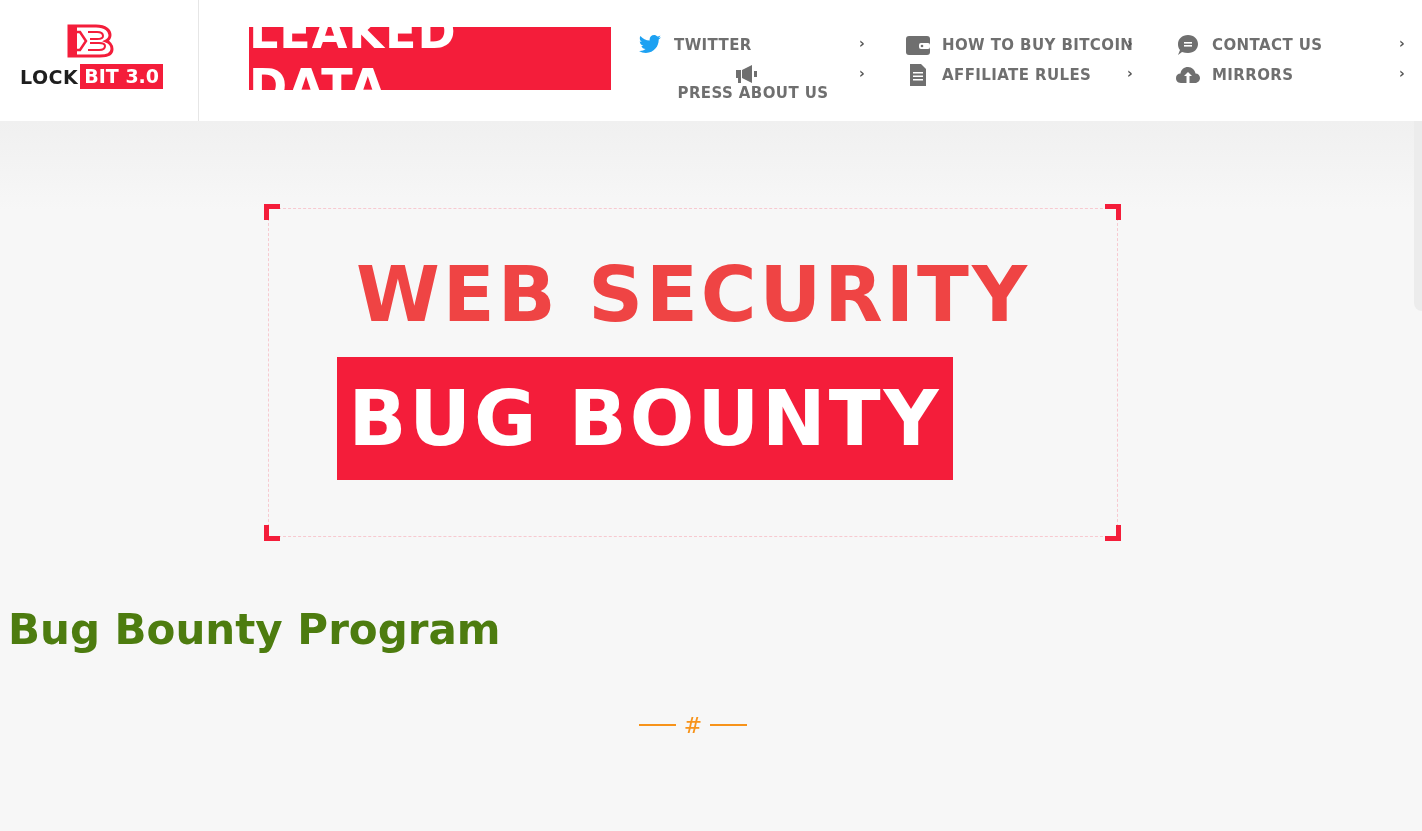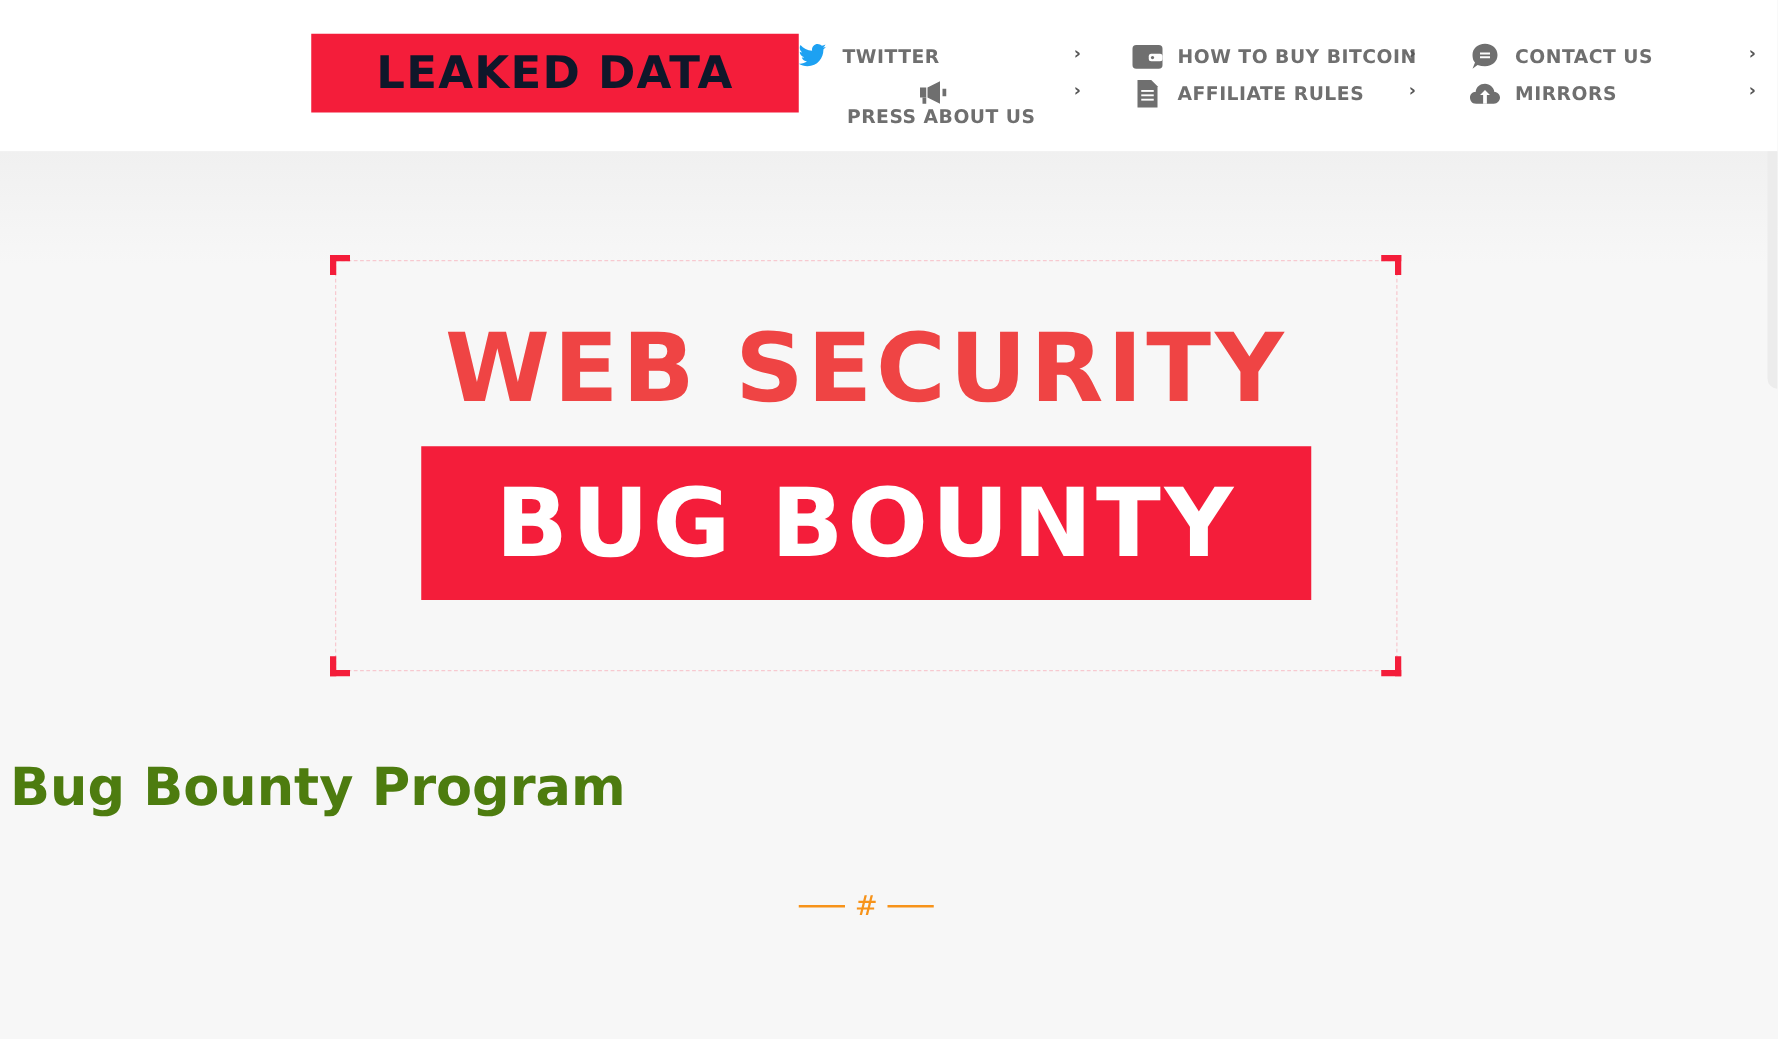--- a/index.html
+++ b/index.html
@@ -22,23 +22,23 @@
   .logo-text {
     position: absolute; left: 20px; top: 64px; height: 25px;
     display: flex; align-items: center;
     font-family: "DejaVu Sans", sans-serif; font-weight: bold; font-size: 19px;
     letter-spacing: 0.5px;
   }
   .logo-lock { color: #1e1e1e; padding-right: 2px; }
   .logo-bit { background: #f41d3a; color: #fff; padding: 0 4px; height: 25px; line-height: 25px; letter-spacing: 0; }
 
   .leaked-btn {
-    position: absolute; left: 249px; top: 27px; width: 390px; height: 63px;
-    background: #f41d3a; color: #0f172a;
-    font-family: "DejaVu Sans", sans-serif; font-weight: bold; font-size: 36px;
+    position: absolute; left: 249px; top: 27px; width: 362px; height: 63px;
+    background: #f41d3a; color: #ffffff;
+    font-family: "DejaVu Sans", sans-serif; font-weight: bold; font-size: 46px;
     display: flex; align-items: center; justify-content: center;
     letter-spacing: 1px; text-decoration: none; cursor: pointer;
   }
 
   .nav-item {
     position: absolute; height: 22px; display: flex; align-items: center;
     color: #6f6f6f; font-family: "DejaVu Sans", sans-serif; font-weight: bold;
     font-size: 15px; letter-spacing: 0.4px; cursor: pointer;
   }
   .nav-item .ico { width: 26px; height: 22px; display: flex; align-items: center; justify-content: center; margin-right: 11px; }
@@ -58,21 +58,21 @@
   .c-tr { left: 1105px; top: 204px; border-width: 5px 5px 0 0; }
   .c-bl { left: 264px; top: 525px; border-width: 0 0 5px 5px; }
   .c-br { left: 1105px; top: 525px; border-width: 0 5px 5px 0; }
 
   .hero-title {
     position: absolute; left: 268px; top: 252px; width: 850px; text-align: center;
     font-family: "DejaVu Sans", sans-serif; font-weight: bold; font-size: 76px;
     color: #ef4444; letter-spacing: 3px; line-height: 86px;
   }
   .hero-banner {
-    position: absolute; left: 337px; top: 357px; width: 712px; height: 123px;
+    position: absolute; left: 337px; top: 357px; width: 616px; height: 123px;
     background: #f41d3a; color: #fff;
     font-family: "DejaVu Sans", sans-serif; font-weight: bold; font-size: 76px;
     display: flex; align-items: center; justify-content: center; letter-spacing: 3px;
   }
 
   .section-title {
     position: absolute; left: 8px; top: 600px; width: 1386px; 
     font-family: "DejaVu Sans", sans-serif; font-size: 42px; color: #4d7c0f; line-height: 60px;
   }
   .divider {
@@ -90,20 +90,33 @@
 
   .scroll-hint {
     position: absolute; left: 1414px; top: 121px; width: 8px; height: 190px;
     background: #ececec; border-bottom-left-radius: 8px;
   }
 </style>
 </head>
 <body>
 
 <div class="header">
+  <div class="logo-cell">
+    <svg class="logo-icon" viewBox="0 0 48 34">
+      <path d="M3 2 H30 C40 2 44 7 44 11 C44 14 42 16 40 17 C43 18 46 21 46 25 C46 30 41 32 34 32 H3 Z" fill="none" stroke="#f41d3a" stroke-width="3"></path>
+      <path d="M3 8 L14 8 L20 17 L14 26 L3 26" fill="none" stroke="#f41d3a" stroke-width="2.5"></path>
+      <path d="M22 8 H31 C36 8 37 10 37 12 C37 14 35 15 31 15 H24" fill="none" stroke="#f41d3a" stroke-width="2"></path>
+      <path d="M22 26 H33 C38 26 39 24 39 22 C39 20 37 19 33 19 H24" fill="none" stroke="#f41d3a" stroke-width="2"></path>
+      <rect x="3" y="2" width="8" height="30" fill="#f41d3a"></rect>
+    </svg>
+    <div class="logo-text">
+      <span class="logo-lock">LOCK</span>
+      <span class="logo-bit">BIT 3.0</span>
+    </div>
+  </div>
 
   <a class="leaked-btn">LEAKED DATA</a>
 
   <div class="nav-item" style="left:637px; top:34px; width:232px;">
     <span class="ico">
       <svg width="24" height="20" viewBox="0 0 24 20">
           <path d="M23 2.3c-.8.4-1.7.6-2.6.7.9-.6 1.6-1.4 2-2.5-.9.5-1.9.9-2.9 1.1C18.6.7 17.4.1 16.1.1c-2.5 0-4.5 2-4.5 4.5 0 .4 0 .7.1 1C7.9 5.4 4.6 3.6 2.4.9c-.4.7-.6 1.4-.6 2.3 0 1.6.8 2.9 2 3.7-.7 0-1.4-.2-2-.6v.1c0 2.2 1.6 4 3.6 4.4-.4.1-.8.2-1.2.2-.3 0-.6 0-.8-.1.6 1.8 2.2 3.1 4.2 3.1-1.5 1.2-3.5 1.9-5.6 1.9H1c2 1.3 4.4 2 6.9 2 8.3 0 12.8-6.9 12.8-12.8v-.6c.9-.6 1.6-1.4 2.3-2.3z" fill="#1da1f2"></path>
         </svg>
     </span>
     <span>TWITTER</span>

